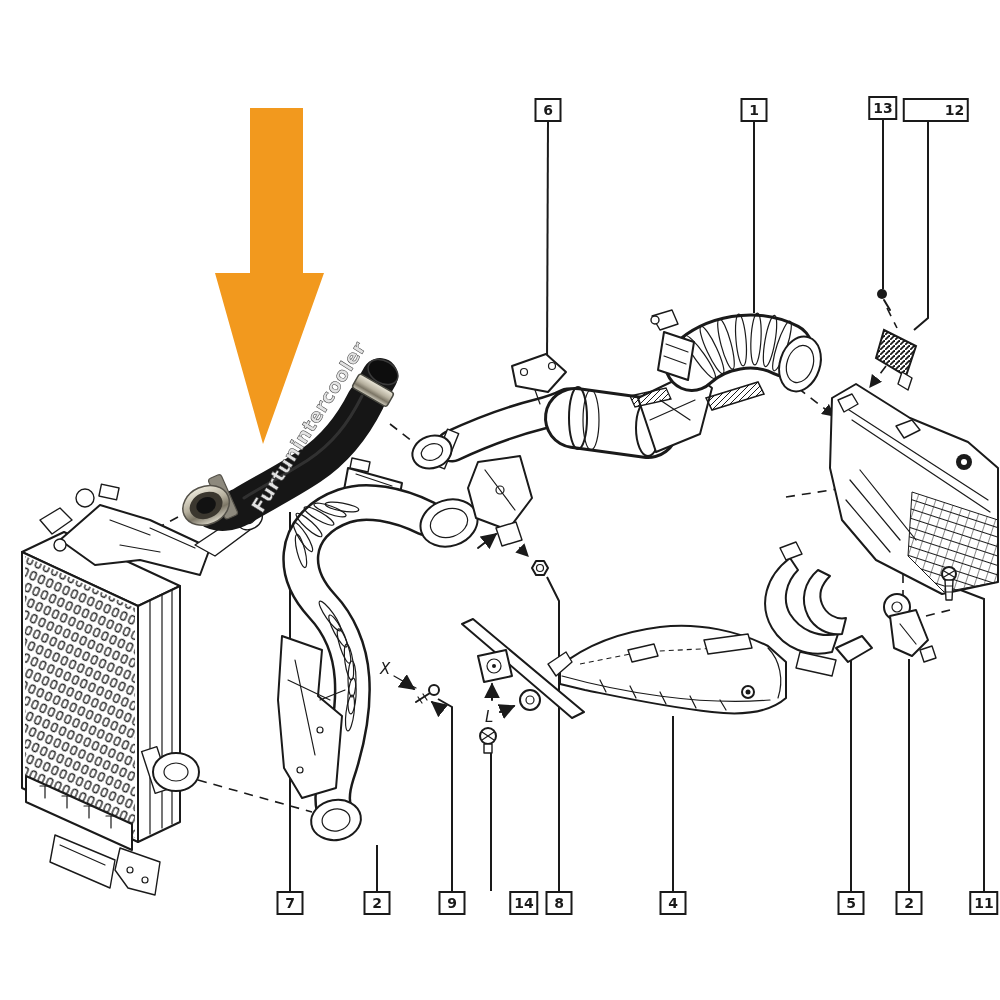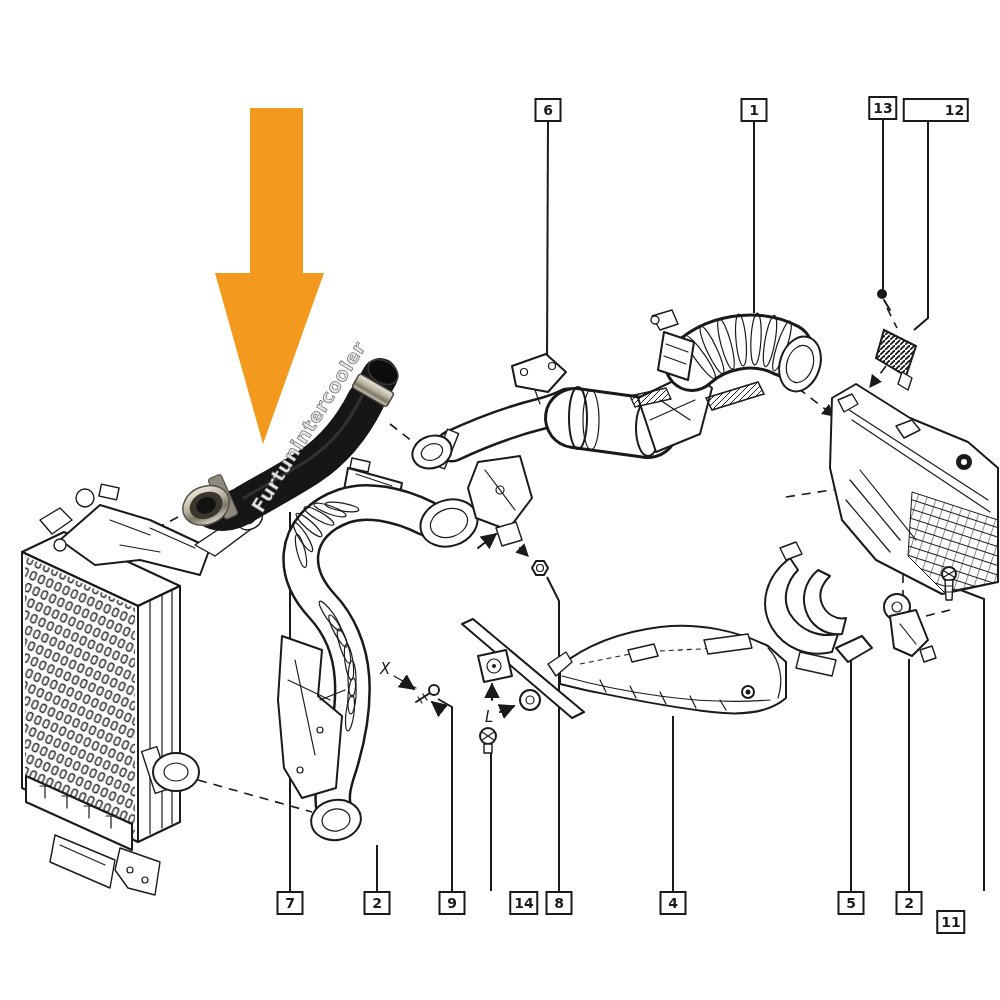--- a/index.html
+++ b/index.html
@@ -343,15 +343,15 @@
 <div class="callout" style="left:936px;top:98px;padding-left:40px;">12</div>
 
 <div class="callout" style="left:290px;top:891px;">7</div>
 <div class="callout" style="left:377px;top:891px;">2</div>
 <div class="callout" style="left:452px;top:891px;">9</div>
 <div class="callout" style="left:491px;top:891px;margin-left:33px;">14</div>
 <div class="callout" style="left:559px;top:891px;">8</div>
 <div class="callout" style="left:673px;top:891px;">4</div>
 <div class="callout" style="left:851px;top:891px;">5</div>
 <div class="callout" style="left:909px;top:891px;">2</div>
-<div class="callout" style="left:951px;top:891px;margin-top:19px;">11</div>
+<div class="callout" style="left:984px;top:891px;">11</div>
 
 </div>
 
 </body></html>

